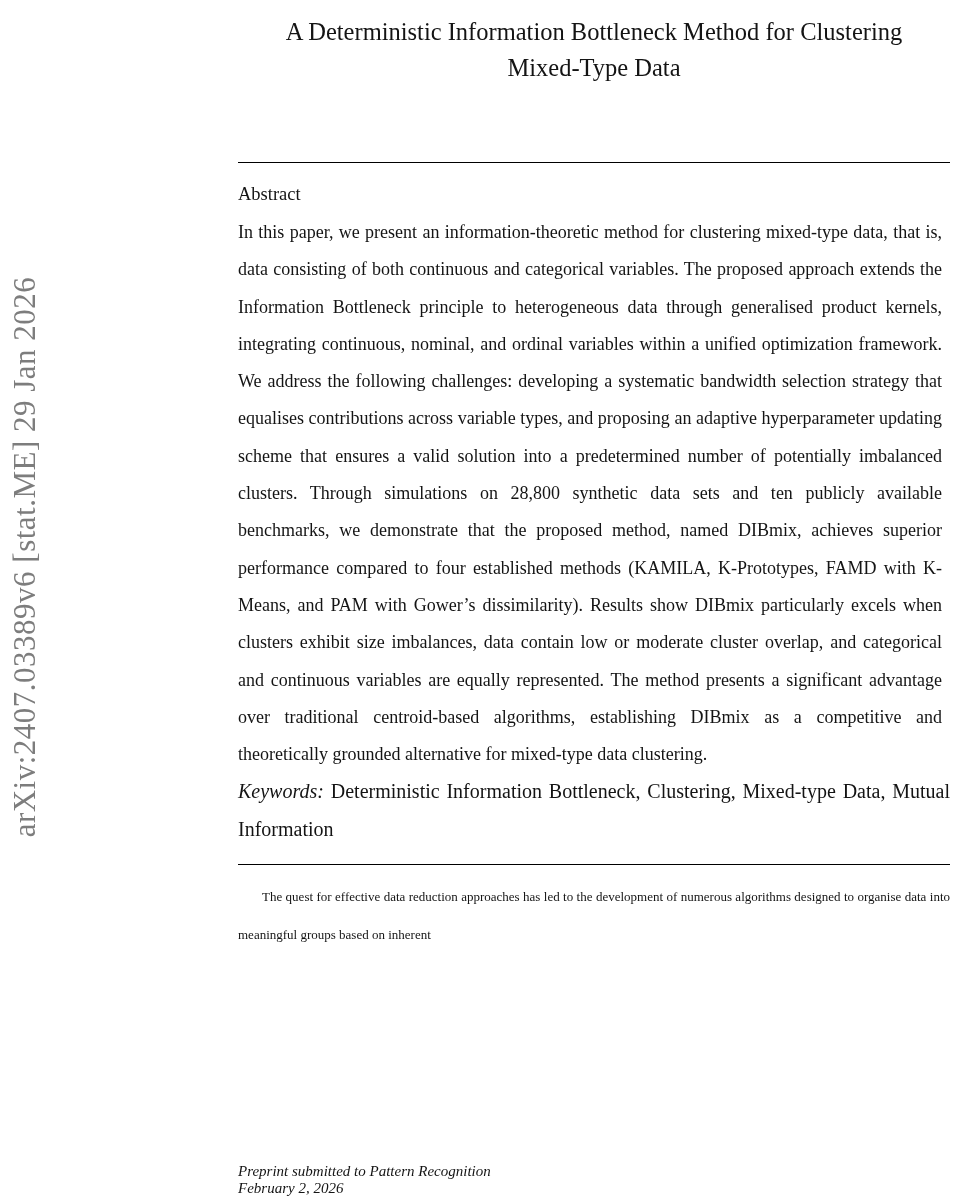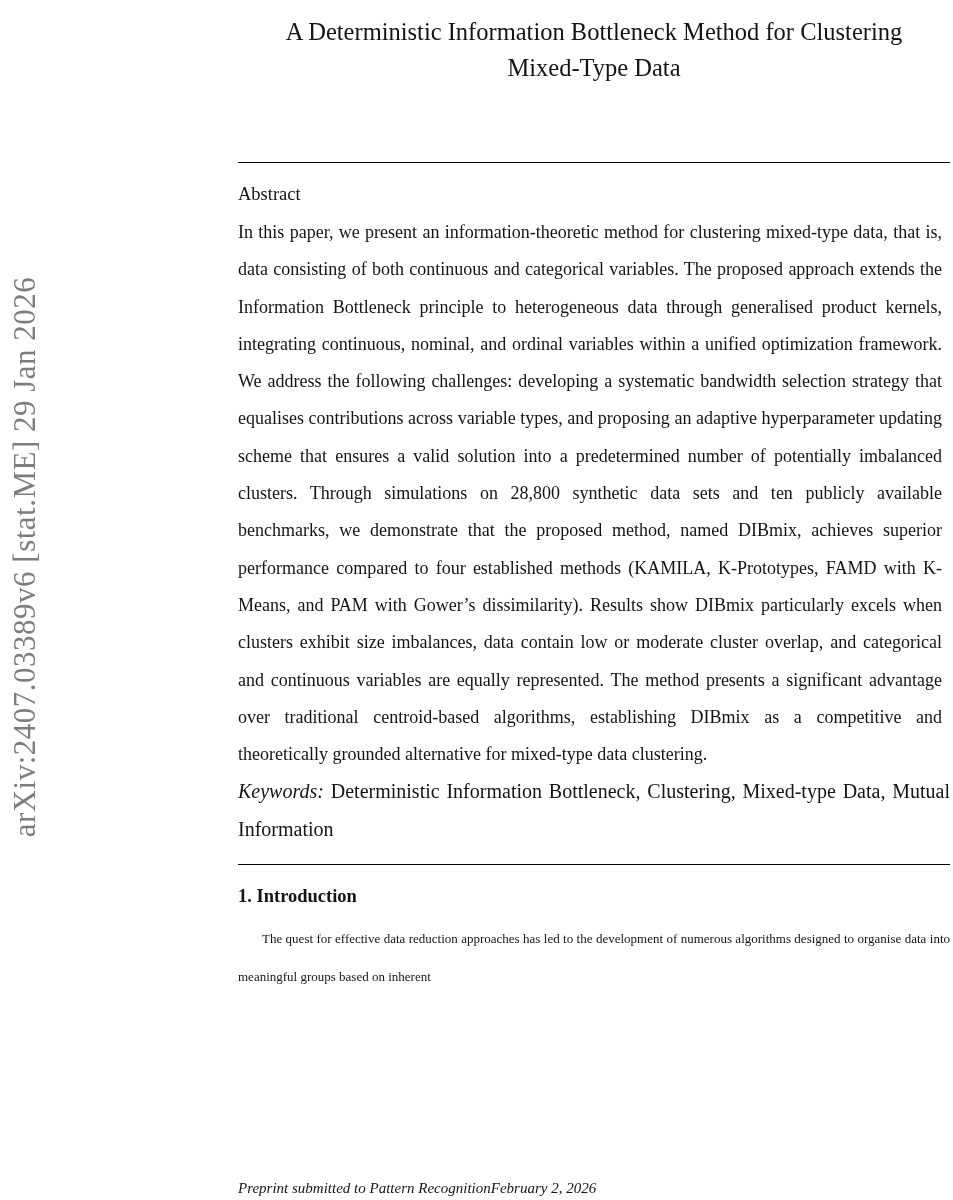--- a/index.html
+++ b/index.html
@@ -94,22 +94,24 @@
     line-height: 38px;
     text-align: justify;
     text-indent: 24px;
   }
   .footer {
     position: absolute;
     left: 238px;
     width: 712px;
     bottom: 3px;
     display: flex;
+    justify-content: space-between;
     font-style: italic;
     font-size: 15px;
+    flex-direction: column;
   }
 </style>
 </head>
 <body>
 
 <div class="watermark">arXiv:2407.03389v6  [stat.ME]  29 Jan 2026</div>
 
 <div class="content">
 
   <h1 class="title">A Deterministic Information Bottleneck Method for Clustering Mixed-Type Data</h1>
@@ -119,21 +121,20 @@
   <hr class="rule rule-1">
 
   <h2 class="abstract-heading">Abstract</h2>
 
   <p class="abstract-text">In this paper, we present an information-theoretic method for clustering mixed-type data, that is, data consisting of both continuous and categorical variables. The proposed approach extends the Information Bottleneck principle to heterogeneous data through generalised product kernels, integrating continuous, nominal, and ordinal variables within a unified optimization framework. We address the following challenges: developing a systematic bandwidth selection strategy that equalises contributions across variable types, and proposing an adaptive hyperparameter updating scheme that ensures a valid solution into a predetermined number of potentially imbalanced clusters. Through simulations on 28,800 synthetic data sets and ten publicly available benchmarks, we demonstrate that the proposed method, named DIBmix, achieves superior performance compared to four established methods (KAMILA, K-Prototypes, FAMD with K-Means, and PAM with Gower’s dissimilarity). Results show DIBmix particularly excels when clusters exhibit size imbalances, data contain low or moderate cluster overlap, and categorical and continuous variables are equally represented. The method presents a significant advantage over traditional centroid-based algorithms, establishing DIBmix as a competitive and theoretically grounded alternative for mixed-type data clustering.</p>
 
   <p class="keywords"><span class="kw-label">Keywords:</span> <span>Deterministic Information Bottleneck, Clustering, Mixed-type Data, Mutual Information</span></p>
 
   <hr class="rule rule-2">
 
-  <h2 class="section-heading">1. Introduction</h2>
 
   <p class="intro-paragraph">The quest for effective data reduction approaches has led to the development of numerous algorithms designed to organise data into meaningful groups based on inherent</p>
 
 </div>
 
 <div class="footer">
   <span>Preprint submitted to Pattern Recognition</span>
   <span>February 2, 2026</span>
 </div>
 

